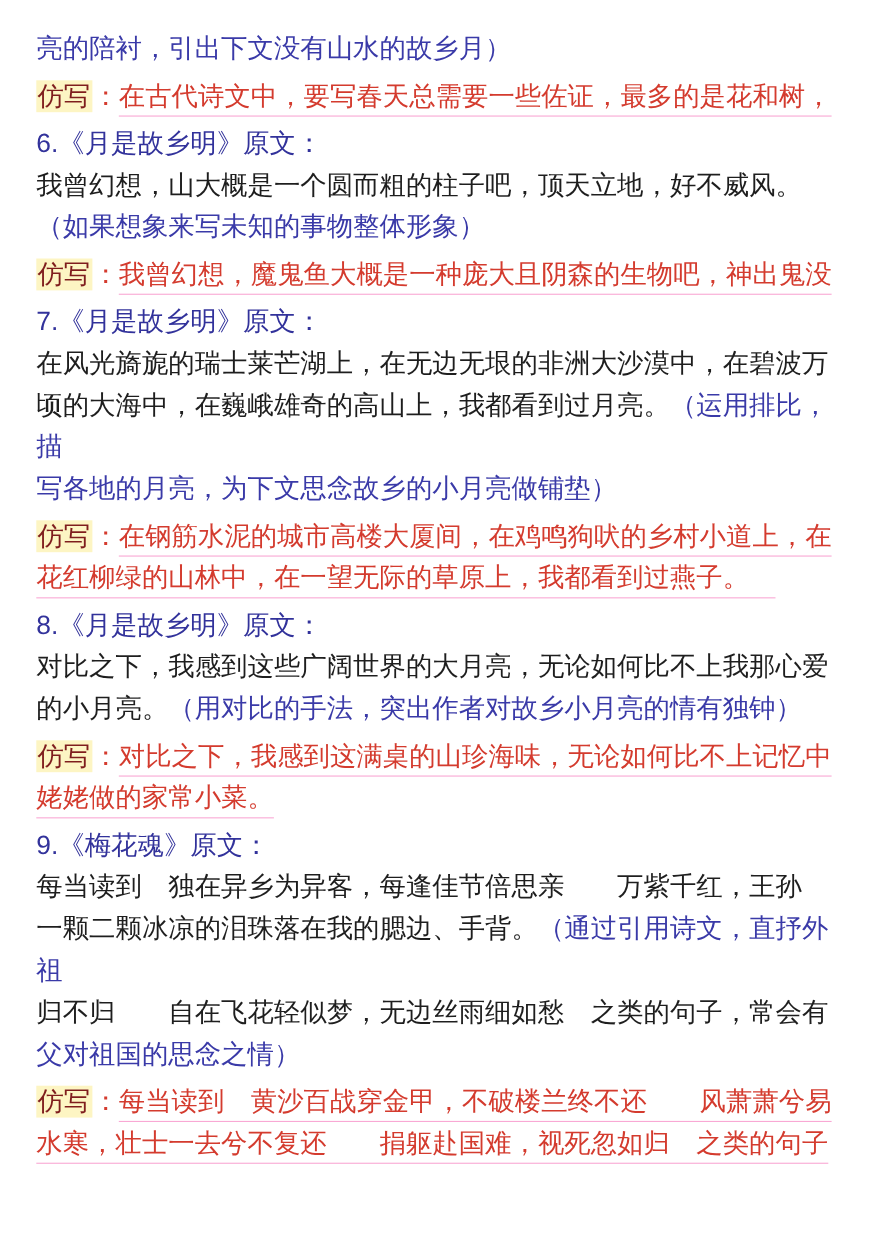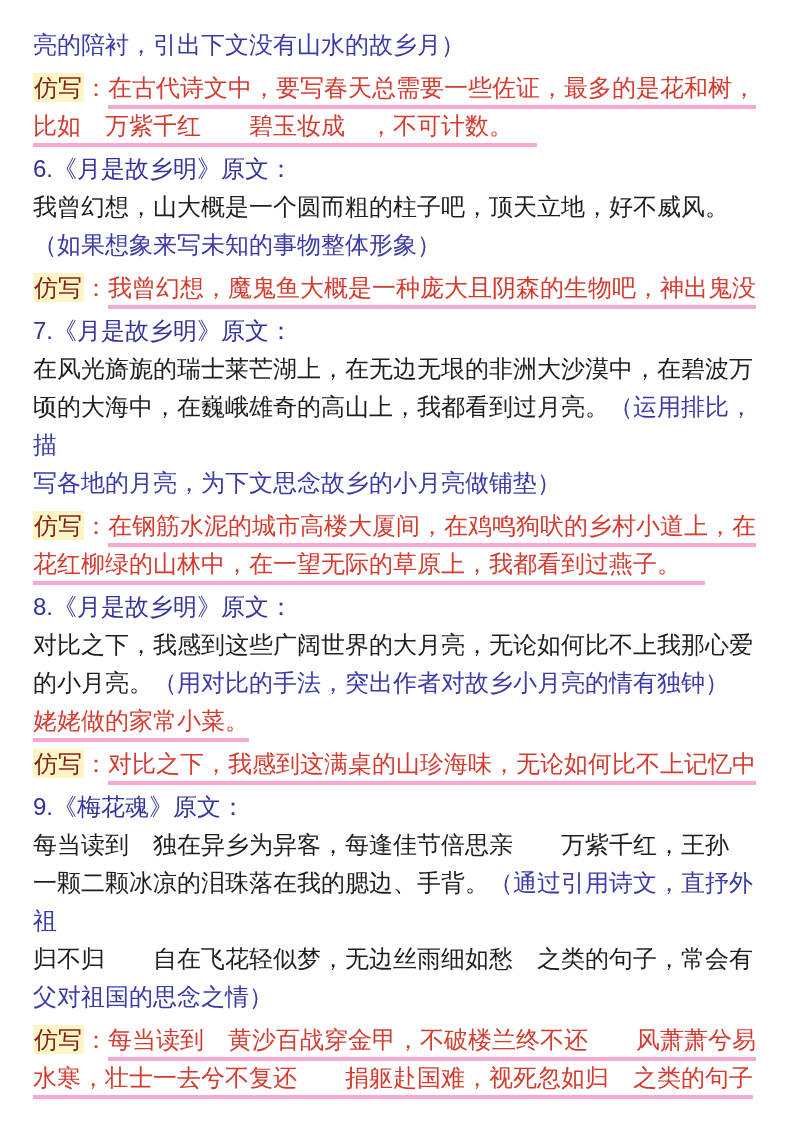--- a/index.html
+++ b/index.html
@@ -24,45 +24,44 @@
     white-space: pre-wrap;
     min-height: 38px;
   }
   .line.gap-before { margin-top: 5px; }
   .seg { display: inline; }
   .seg-heading    { color: #32329b; text-align: right; }
   .seg-body       { color: #1e1e1e; }
   .seg-annotation { color: #3a3aa8; }
   .seg-label      { color: #7f1d1d; background: #fdf5c3; padding: 1px 2px 1px 1px; }
   .seg-colon      { color: #d43b2e; }
-  .seg-answer     { color: #d43b2e; border-bottom: 4px solid #f9a8d4; padding-bottom: 4px; }
+  .seg-answer     { color: #d43b2e; border-bottom: 1px solid #f9a8d4; padding-bottom: 4px; }
 </style>
 </head>
 <body>
 
 <div class="page">
   <div class="doc" id="doc">
       <div class="line"><span class="seg seg-annotation">亮的陪衬，引出下文没有山水的故乡月）</span></div>
       <div class="line gap-before"><span class="seg seg-label">仿写</span><span class="seg seg-colon">：</span><span class="seg seg-answer">在古代诗文中，要写春天总需要一些佐证，最多的是花和树，</span></div>
-      <div class="line"><span class="seg seg-answer">比如　万紫千红　　碧玉妆成　，不可计数。　</span></div>
       <div class="line gap-before"><span class="seg seg-heading">6.《月是故乡明》原文：</span></div>
       <div class="line"><span class="seg seg-body">我曾幻想，山大概是一个圆而粗的柱子吧，顶天立地，好不威风。</span></div>
       <div class="line"><span class="seg seg-annotation">（如果想象来写未知的事物整体形象）</span></div>
       <div class="line gap-before"><span class="seg seg-label">仿写</span><span class="seg seg-colon">：</span><span class="seg seg-answer">我曾幻想，魔鬼鱼大概是一种庞大且阴森的生物吧，神出鬼没</span></div>
       <div class="line gap-before"><span class="seg seg-heading">7.《月是故乡明》原文：</span></div>
       <div class="line"><span class="seg seg-body">在风光旖旎的瑞士莱芒湖上，在无边无垠的非洲大沙漠中，在碧波万</span></div>
       <div class="line"><span class="seg seg-body">顷的大海中，在巍峨雄奇的高山上，我都看到过月亮。</span><span class="seg seg-annotation">（运用排比，描</span></div>
       <div class="line"><span class="seg seg-annotation">写各地的月亮，为下文思念故乡的小月亮做铺垫）</span></div>
       <div class="line gap-before"><span class="seg seg-label">仿写</span><span class="seg seg-colon">：</span><span class="seg seg-answer">在钢筋水泥的城市高楼大厦间，在鸡鸣狗吠的乡村小道上，在</span></div>
       <div class="line"><span class="seg seg-answer">花红柳绿的山林中，在一望无际的草原上，我都看到过燕子。　</span></div>
       <div class="line gap-before"><span class="seg seg-heading">8.《月是故乡明》原文：</span></div>
       <div class="line"><span class="seg seg-body">对比之下，我感到这些广阔世界的大月亮，无论如何比不上我那心爱</span></div>
       <div class="line"><span class="seg seg-body">的小月亮。</span><span class="seg seg-annotation">（用对比的手法，突出作者对故乡小月亮的情有独钟）</span></div>
+      <div class="line gap-before"><span class="seg seg-label">仿写</span><span class="seg seg-colon">：</span><span class="seg seg-answer">对比之下，我感到这满桌的山珍海味，无论如何比不上记忆中</span></div>
       <div class="line"><span class="seg seg-answer">姥姥做的家常小菜。</span></div>
-      <div class="line gap-before"><span class="seg seg-label">仿写</span><span class="seg seg-colon">：</span><span class="seg seg-answer">对比之下，我感到这满桌的山珍海味，无论如何比不上记忆中</span></div>
       <div class="line gap-before"><span class="seg seg-heading">9.《梅花魂》原文：</span></div>
       <div class="line"><span class="seg seg-body">每当读到　独在异乡为异客，每逢佳节倍思亲　　万紫千红，王孙</span></div>
       <div class="line"><span class="seg seg-body">一颗二颗冰凉的泪珠落在我的腮边、手背。</span><span class="seg seg-annotation">（通过引用诗文，直抒外祖</span></div>
       <div class="line"><span class="seg seg-body">归不归　　自在飞花轻似梦，无边丝雨细如愁　之类的句子，常会有</span></div>
       <div class="line"><span class="seg seg-annotation">父对祖国的思念之情）</span></div>
       <div class="line gap-before"><span class="seg seg-label">仿写</span><span class="seg seg-colon">：</span><span class="seg seg-answer">每当读到　黄沙百战穿金甲，不破楼兰终不还　　风萧萧兮易</span></div>
       <div class="line"><span class="seg seg-answer">水寒，壮士一去兮不复还　　捐躯赴国难，视死忽如归　之类的句子</span></div>
     </div>
 </div>
 

